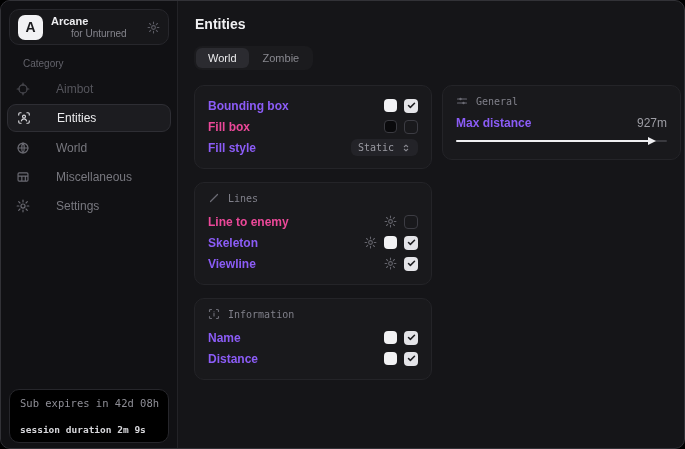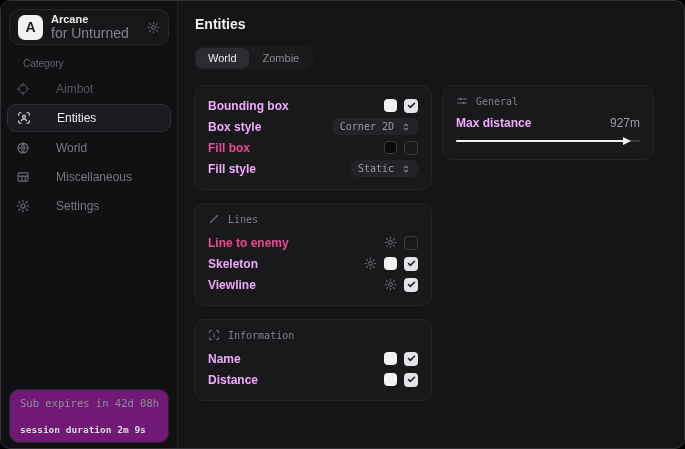--- a/index.html
+++ b/index.html
@@ -7,52 +7,52 @@
   .window{position:relative;width:683px;height:447px;background:#151518;border:1px solid #323237;
     border-radius:10px;overflow:hidden;display:flex;}
   
   .sidebar{width:177px;flex-shrink:0;background:#111114;border-right:1px solid #232327;position:relative;box-sizing:border-box;}
   .logo-card{margin:8px;height:36px;background:#17171a;border:1px solid #27272c;border-radius:10px;
     display:flex;align-items:center;padding:0 8px;box-sizing:border-box;gap:8px;}
   .logo-badge{width:25px;height:25px;background:#f2f2f4;border-radius:7px;display:flex;align-items:center;justify-content:center;
     color:#1b1b1e;font-weight:bold;font-size:14px;flex-shrink:0;}
   .logo-text{flex:1;min-width:0;line-height:1.15;}
   .logo-title{color:#ededf0;font-size:11px;font-weight:bold;}
-  .logo-sub{color:#84848c;font-size:14px;}
+  .logo-sub{color:#84848c;font-size:10px;margin-left:20px;}
   .icon{display:inline-flex;align-items:center;justify-content:center;}
   .icon svg{display:block;}
   .logo-gear{color:#5b5b63;}
   .cat-label{color:#63636b;font-size:10px;margin:13px 0 6px 22px;}
   .nav{display:flex;flex-direction:column;gap:2px;padding:0 6px;}
   .nav-item{display:flex;align-items:center;gap:26px;height:27px;padding:0 9px;border-radius:9px;
     font-size:12px;color:#78787f;cursor:default;}
   .nav-item.dim{color:#55555c;}
   .nav-item.dim .icon{color:#4a4a51;}
   .nav-item .icon{color:#6a6a72;}
   .nav-item.selected{background:#1c1c20;border:1px solid #2e2e34;color:#ececee;height:26px;}
   .nav-item.selected .icon{color:#d8d8dc;}
-  .status-card{position:absolute;left:8px;right:8px;bottom:5px;background:#701a75;border:1px solid #26262b;
+  .status-card{position:absolute;left:8px;right:8px;bottom:5px;background:#000000;border:1px solid #26262b;
     border-radius:10px;padding:7px 10px;box-sizing:border-box;}
   .status-line1{font-family:"DejaVu Sans Mono",monospace;font-size:10.5px;color:#8f8f97;white-space:nowrap;}
   .status-line2{font-family:"DejaVu Sans Mono",monospace;font-size:9.5px;color:#d8d8dc;font-weight:bold;margin-top:15px;white-space:nowrap;}
   
   .main{flex:1;padding:13px 13px 0 16px;box-sizing:border-box;}
   .page-title{color:#f0f0f2;font-size:14px;font-weight:bold;margin:2px 0 14px 1px;}
   .tabs{display:inline-flex;background:#1b1b1e;border-radius:8px;padding:2px;gap:2px;margin-bottom:15px;}
   .tab{font-size:11px;color:#88888f;padding:4px 12px;border-radius:6px;cursor:default;}
   .tab.selected{background:#2b2b30;color:#ebebed;}
   .columns{display:flex;gap:10px;align-items:flex-start;}
   .col-left{width:238px;display:flex;flex-direction:column;gap:13px;}
-  .col-right{width:212px;}
+  .col-right{width:239px;}
   .card{background:#19191c;border:1px solid #242428;border-radius:10px;padding:9px 13px 10px 13px;box-sizing:border-box;}
   .sec-head{display:flex;align-items:center;gap:8px;color:#80808a;font-family:"DejaVu Sans Mono",monospace;
     font-size:10px;margin-bottom:7px;}
   .sec-head .icon{color:#6b6b74;}
   .row{display:flex;align-items:center;justify-content:space-between;height:21px;}
-  .row-label{font-size:12px;color:#f0abfc;font-weight:600;}
+  .row-label{font-size:12px;color:#8b5cf6;font-weight:600;}
   .row.dim .row-label{color:#ec4899;}
   .controls{display:flex;align-items:center;gap:7px;}
   .swatch{width:13px;height:13px;border-radius:4px;box-sizing:border-box;}
   .swatch.dark{border:1px solid #3a3a40;}
   .checkbox{width:14px;height:14px;border-radius:4px;box-sizing:border-box;display:flex;align-items:center;justify-content:center;}
   .checkbox.unchecked{border:1.5px solid #47474e;background:transparent;}
   .row.dim .checkbox.unchecked{border-color:#3c3c43;}
   .checkbox.checked svg{display:block;}
   .dropdown{display:flex;align-items:center;gap:7px;background:#232328;border-radius:6px;padding:3px 7px;
     font-family:"DejaVu Sans Mono",monospace;font-size:10px;color:#9a9aa2;cursor:default;}
@@ -166,31 +166,20 @@
             <span class="controls">
               <span class="swatch" style="background: rgb(242, 242, 244);"></span>
               <span class="checkbox checked" style="background: rgb(228, 228, 232);">
                 <svg width="9" height="9" viewBox="0 0 24 24" fill="none" stroke="#1d1d20" stroke-width="4" stroke-linecap="round" stroke-linejoin="round">
                     <path d="M20 6L9 17l-5-5"></path>
                   </svg>
               </span>
             </span>
           </div>
 
-          <div class="row">
-            <span class="row-label">Box style</span>
-            <span class="dropdown">
-              <span>Corner 2D</span>
-              <span class="icon">
-                <svg width="10" height="10" viewBox="0 0 24 24" fill="none" stroke="currentColor" stroke-width="2.6" stroke-linecap="round" stroke-linejoin="round">
-                    <path d="M8 9l4-4 4 4M8 15l4 4 4-4"></path>
-                  </svg>
-              </span>
-            </span>
-          </div>
 
           <div class="row dim">
             <span class="row-label">Fill box</span>
             <span class="controls">
               <span class="swatch dark" style="background: rgb(10, 10, 12);"></span>
               <span class="checkbox unchecked"></span>
             </span>
           </div>
 
           <div class="row">

